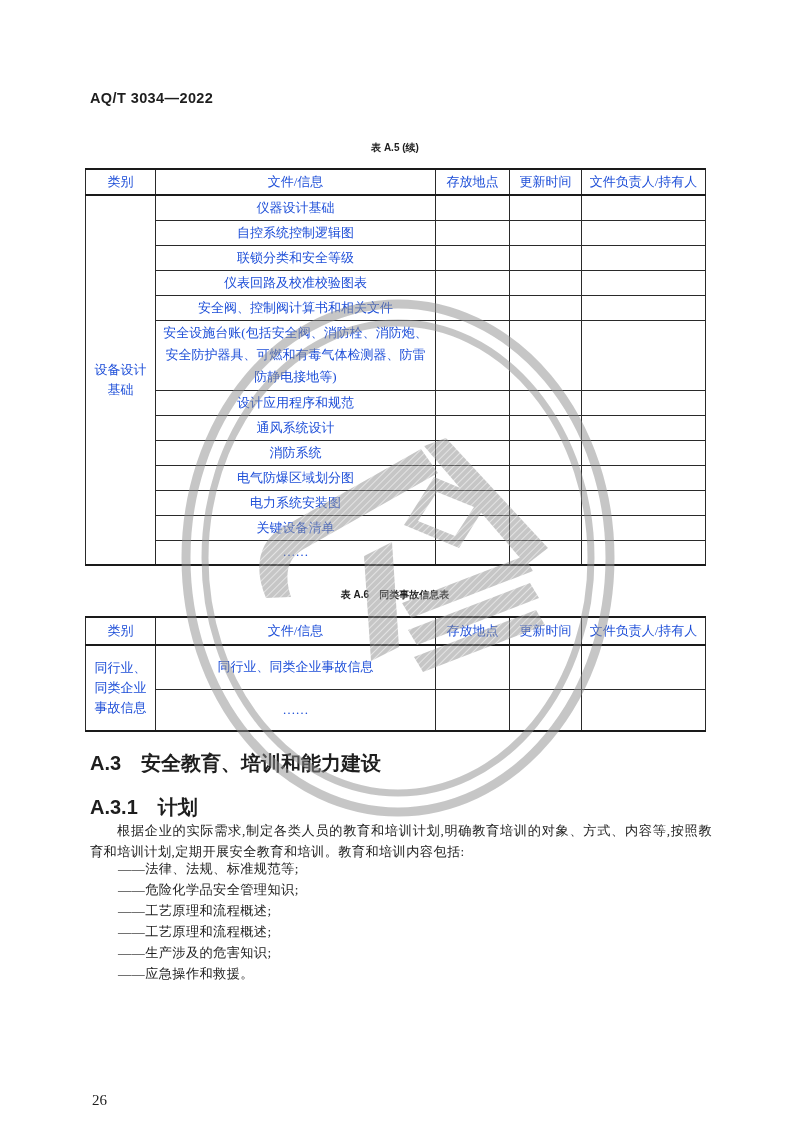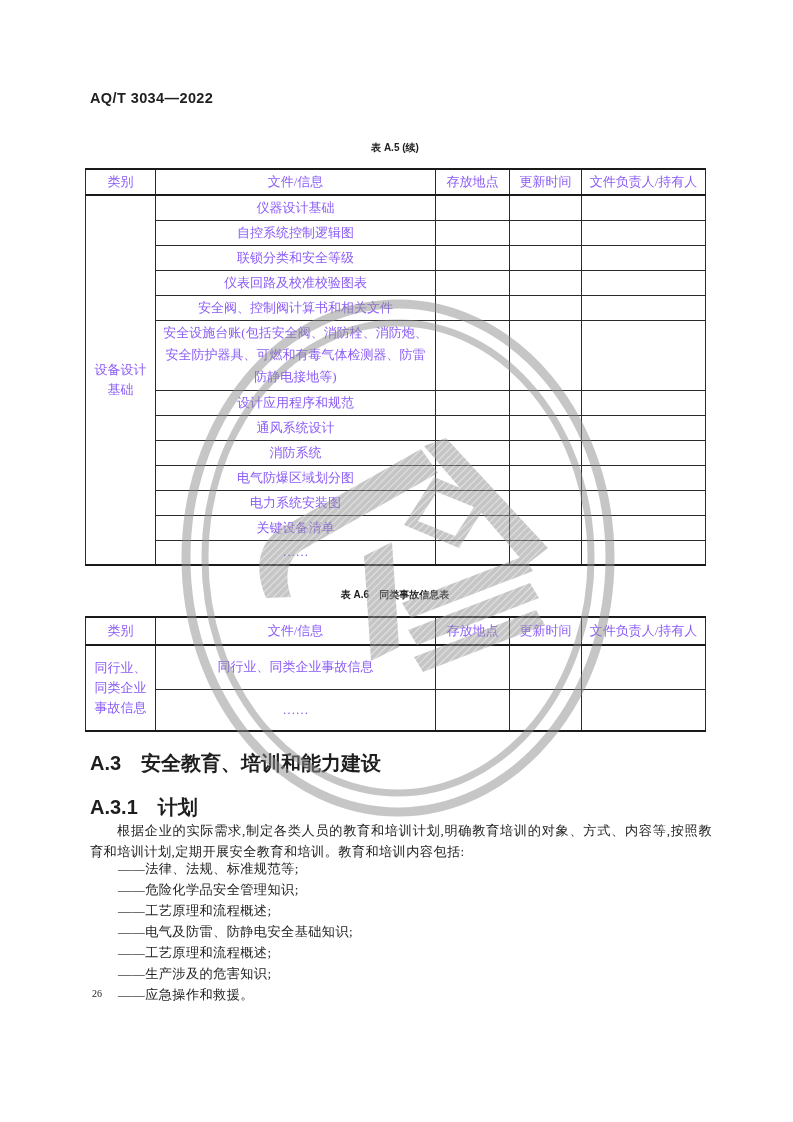--- a/index.html
+++ b/index.html
@@ -27,21 +27,21 @@
   }
   #t5-title{top:141px;}
   #t6-title{top:588px;}
 
   
   .tbl-mount{left:85px;}
   #t5-mount{top:168px;}
   #t6-mount{top:616px;}
   table.doc-table{
     border-collapse:collapse;table-layout:fixed;
-    font-size:13px;color:#8b5cf6;
+    font-size:13px;color:#1d4ed8;
     border-left:1.5px solid #222;border-right:1.5px solid #222;
     border-top:2.5px solid #1a1a1a;border-bottom:2.5px solid #1a1a1a;
   }
   table.doc-table th{
     font-weight:400;text-align:center;padding:0;
     border-left:1px solid #2a2a2a;border-right:1px solid #2a2a2a;
     border-bottom:2px solid #1a1a1a;
   }
   table.doc-table td{
     text-align:center;vertical-align:middle;padding:0;
@@ -67,21 +67,21 @@
   .body-par{
     left:90px;top:820px;width:622px;
     font-size:13.2px;line-height:21px;
     text-align:justify;text-indent:27px;letter-spacing:.4px;
   }
   .bullet-list{
     left:90px;top:858px;width:622px;
     font-size:13.2px;line-height:21px;letter-spacing:.4px;
     padding-left:28px;box-sizing:border-box;
   }
-  .page-number{left:92px;top:988px;font-size:10px;}
+  .page-number{left:92px;top:1092px;font-size:15px;}
 
   
   .watermark{
     left:0;top:0;width:793px;height:1122px;
     pointer-events:none;z-index:3;
   }
   .content-layer{position:absolute;inset:0;z-index:1;}
 </style>
 </head>
 <body>
@@ -276,21 +276,20 @@
     <div class="abs sec-heading" id="a3-heading">A.3　安全教育、培训和能力建设</div>
 
     <div class="abs sec-heading" id="a31-heading">A.3.1　计划</div>
 
     <div class="abs body-par">根据企业的实际需求,制定各类人员的教育和培训计划,明确教育培训的对象、方式、内容等,按照教育和培训计划,定期开展安全教育和培训。教育和培训内容包括:</div>
 
     <div class="abs bullet-list" id="bullet-list">
         <div>——法律、法规、标准规范等;</div>
         <div>——危险化学品安全管理知识;</div>
         <div>——工艺原理和流程概述;</div>
-        <div>——电气及防雷、防静电安全基础知识;</div>
         <div>——工艺原理和流程概述;</div>
         <div>——生产涉及的危害知识;</div>
         <div>——应急操作和救援。</div>
       </div>
 
     <div class="abs page-number">26</div>
   </div>
 
   <svg class="abs watermark" viewBox="0 0 793 1122" xmlns="http://www.w3.org/2000/svg">
     <defs>

